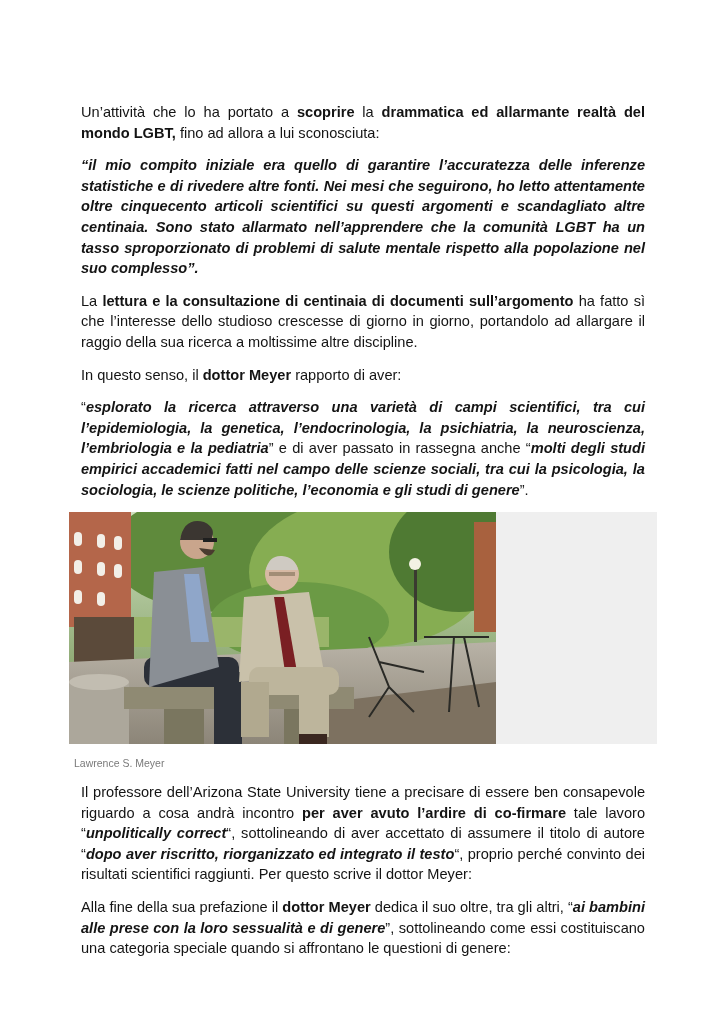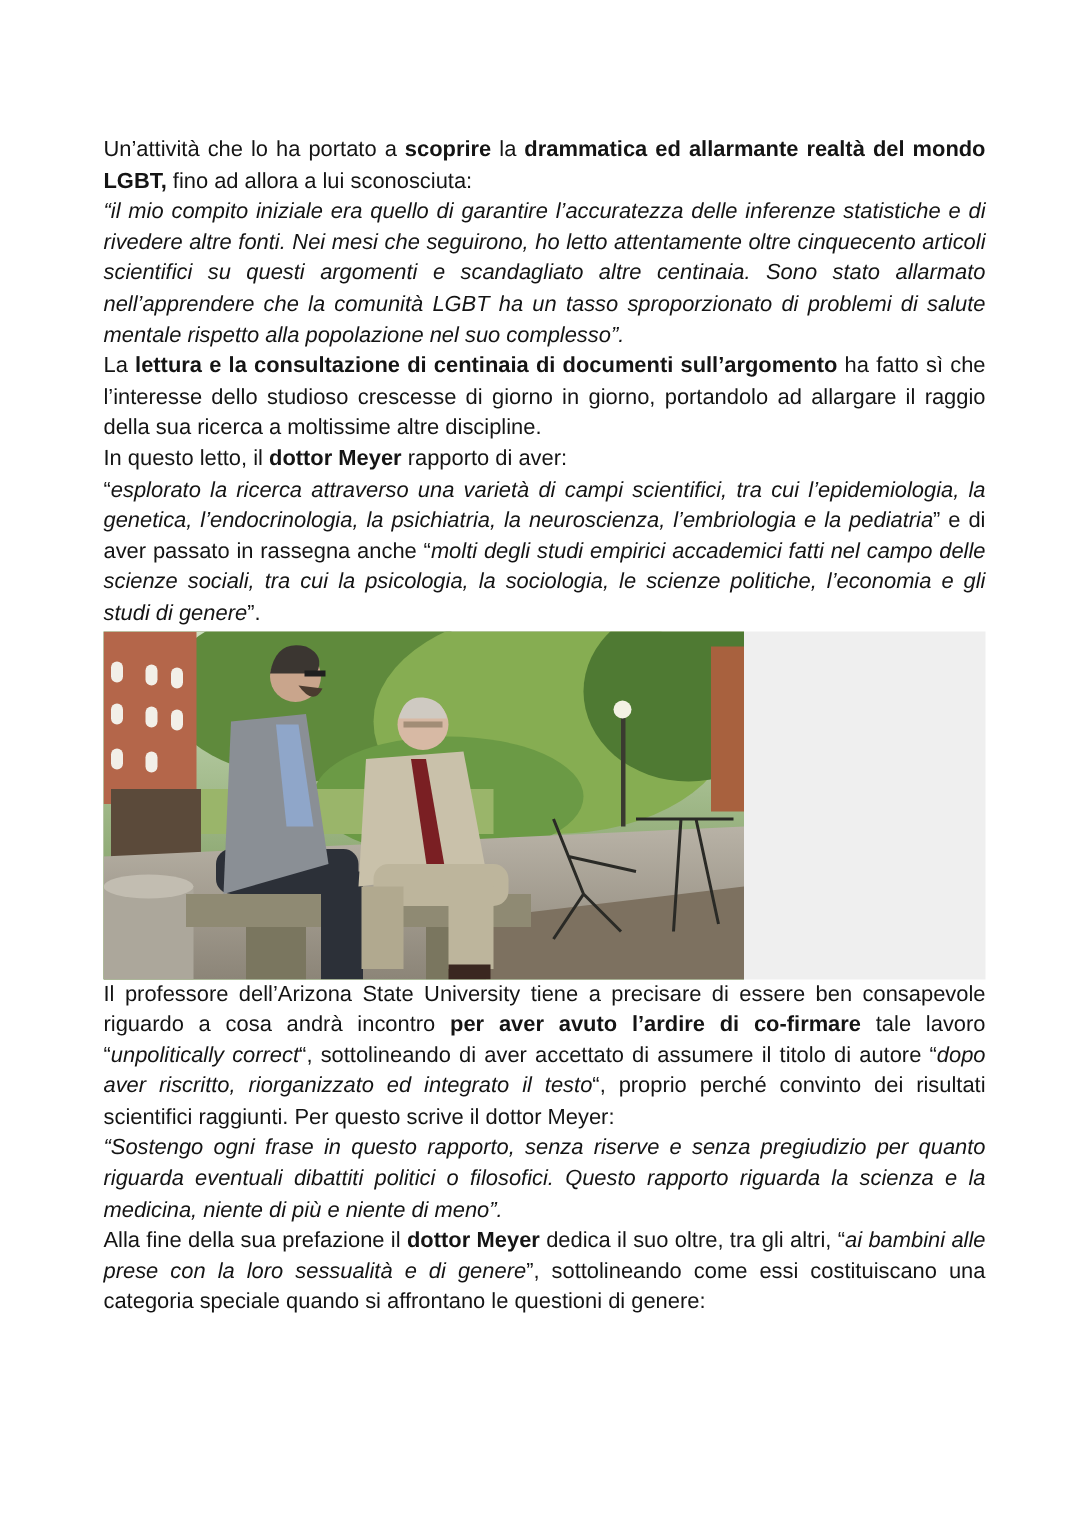--- a/index.html
+++ b/index.html
@@ -17,25 +17,25 @@
     }
     .page {
       position: absolute;
       left: 69px;
       top: 90px;
       width: 588px;
       font-size: 14.6px;
       line-height: 20.6px;
     }
     .para {
-      margin: 0;
+      margin: 12px;
       text-align: justify;
     }
     .para b { font-weight: bold; }
-    .para i { font-style: italic; }
+    .para i { font-style: italic; font-weight: bold; }
     .figure {
       position: relative;
       width: 588px;
       height: 232px;
       margin-top: 1px;
       background: #efefef;
     }
     .photo {
       position: absolute;
       left: 0;
@@ -53,21 +53,21 @@
     }
   </style>
 </head>
 <body>
 
 <div class="page">
   <div id="before">
       <p class="para"><span>Un’attività che lo ha portato a </span><b>scoprire</b><span> la </span><b>drammatica ed allarmante realtà del mondo LGBT,</b><span> fino ad allora a lui sconosciuta:</span></p>
       <p class="para"><i>“il mio compito iniziale era quello di garantire l’accuratezza delle inferenze statistiche e di rivedere altre fonti. Nei mesi che seguirono, ho letto attentamente oltre cinquecento articoli scientifici su questi argomenti e scandagliato altre centinaia. Sono stato allarmato nell’apprendere che la comunità LGBT ha un tasso sproporzionato di problemi di salute mentale rispetto alla popolazione nel suo complesso”.</i></p>
       <p class="para"><span>La </span><b>lettura e la consultazione di centinaia di documenti sull’argomento</b><span> ha fatto sì che l’interesse dello studioso crescesse di giorno in giorno, portandolo ad allargare il raggio della sua ricerca a moltissime altre discipline.</span></p>
-      <p class="para"><span>In questo letto, il </span><b>dottor Meyer</b><span> rapporto di aver:</span></p>
+      <p class="para"><span>In questo senso, il </span><b>dottor Meyer</b><span> rapporto di aver:</span></p>
       <p class="para"><span>“</span><i>esplorato la ricerca attraverso una varietà di campi scientifici, tra cui l’epidemiologia, la genetica, l’endocrinologia, la psichiatria, la neuroscienza, l’embriologia e la pediatria</i><span>” e di aver passato in rassegna anche “</span><i>molti degli studi empirici accademici fatti nel campo delle scienze sociali, tra cui la psicologia, la sociologia, le scienze politiche, l’economia e gli studi di genere</i><span>”.</span></p>
     </div>
 
   <div class="figure">
     <div class="photo" title="Two men in suits seated on a stone bench in a leafy campus courtyard">
       <svg width="427" height="232" viewBox="0 0 427 232" xmlns="http://www.w3.org/2000/svg">
         <defs>
           <linearGradient id="sky" x1="0" y1="0" x2="0" y2="1">
             <stop offset="0" stop-color="#cfe0c0"></stop>
             <stop offset="1" stop-color="#6f8f4f"></stop>
@@ -134,19 +134,19 @@
         <rect x="180" y="155" width="90" height="28" rx="10" fill="#bdb59c"></rect>
         <rect x="230" y="170" width="30" height="55" fill="#bdb59c"></rect>
         <rect x="172" y="170" width="28" height="55" fill="#b1a98f"></rect>
         <rect x="230" y="222" width="28" height="10" fill="#3a2720"></rect>
         <circle cx="213" cy="62" r="17" fill="#d7b9a4"></circle>
         <path d="M197,58 Q200,43 213,44 Q226,45 229,58 Z" fill="#cfcac2"></path>
         <rect x="200" y="60" width="26" height="4" fill="#8b7a62" opacity="0.7"></rect>
       </svg>
     </div>
   </div>
+  <div class="caption">Lawrence S. Meyer</div>
 
   <div id="after">
       <p class="para"><span>Il professore dell’Arizona State University tiene a precisare di essere ben consapevole riguardo a cosa andrà incontro </span><b>per aver avuto l’ardire di co-firmare</b><span> tale lavoro “</span><i>unpolitically correct</i><span>“, sottolineando di aver accettato di assumere il titolo di autore “</span><i>dopo aver riscritto, riorganizzato ed integrato il testo</i><span>“, proprio perché convinto dei risultati scientifici raggiunti. Per questo scrive il dottor Meyer:</span></p>
-      <p class="para"><i>“Sostengo ogni frase in questo rapporto, senza riserve e senza pregiudizio per quanto riguarda eventuali dibattiti politici o filosofici. Questo rapporto riguarda la scienza e la medicina, niente di più e niente di meno”.</i></p>
       <p class="para"><span>Alla fine della sua prefazione il </span><b>dottor Meyer</b><span> dedica il suo oltre, tra gli altri, “</span><i>ai bambini alle prese con la loro sessualità e di genere</i><span>”, sottolineando come essi costituiscano una categoria speciale quando si affrontano le questioni di genere:</span></p>
     </div>
 </div>
 
 </body></html>

